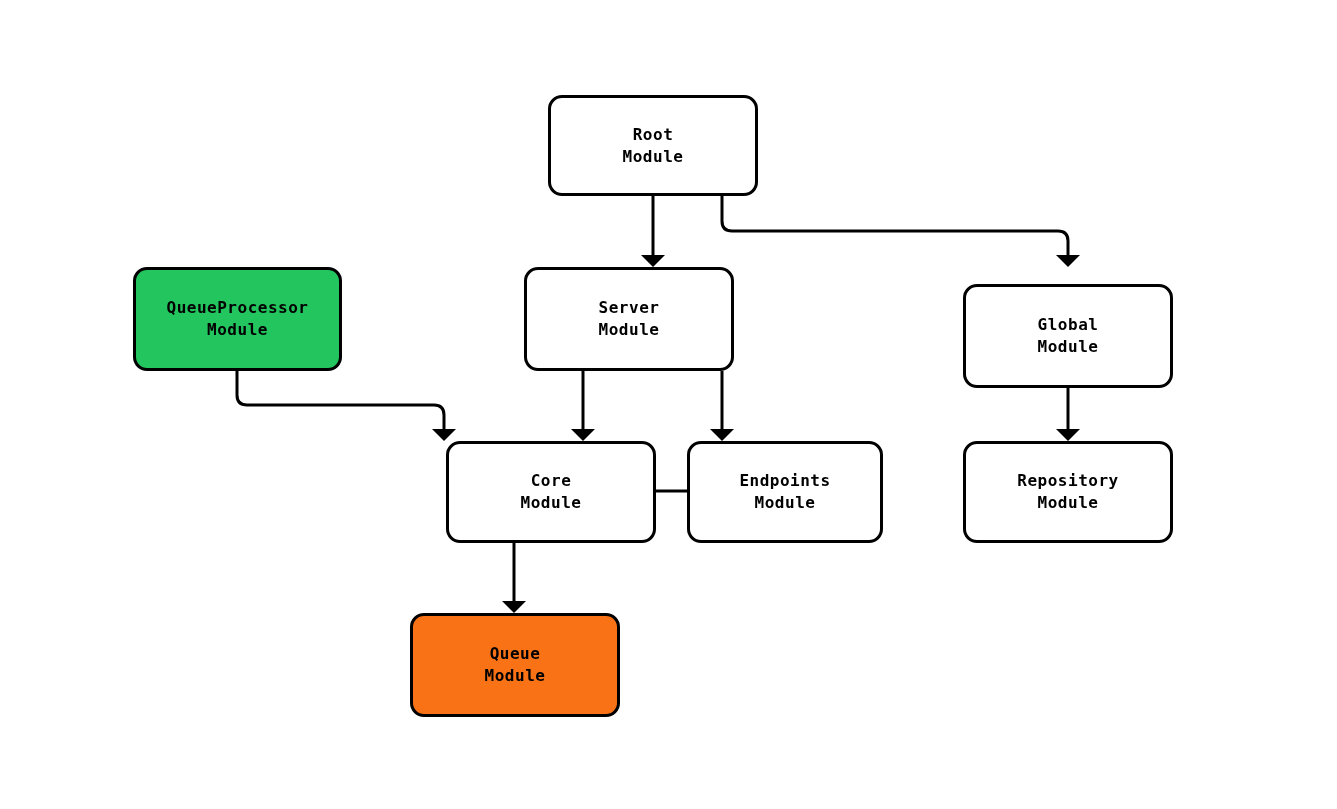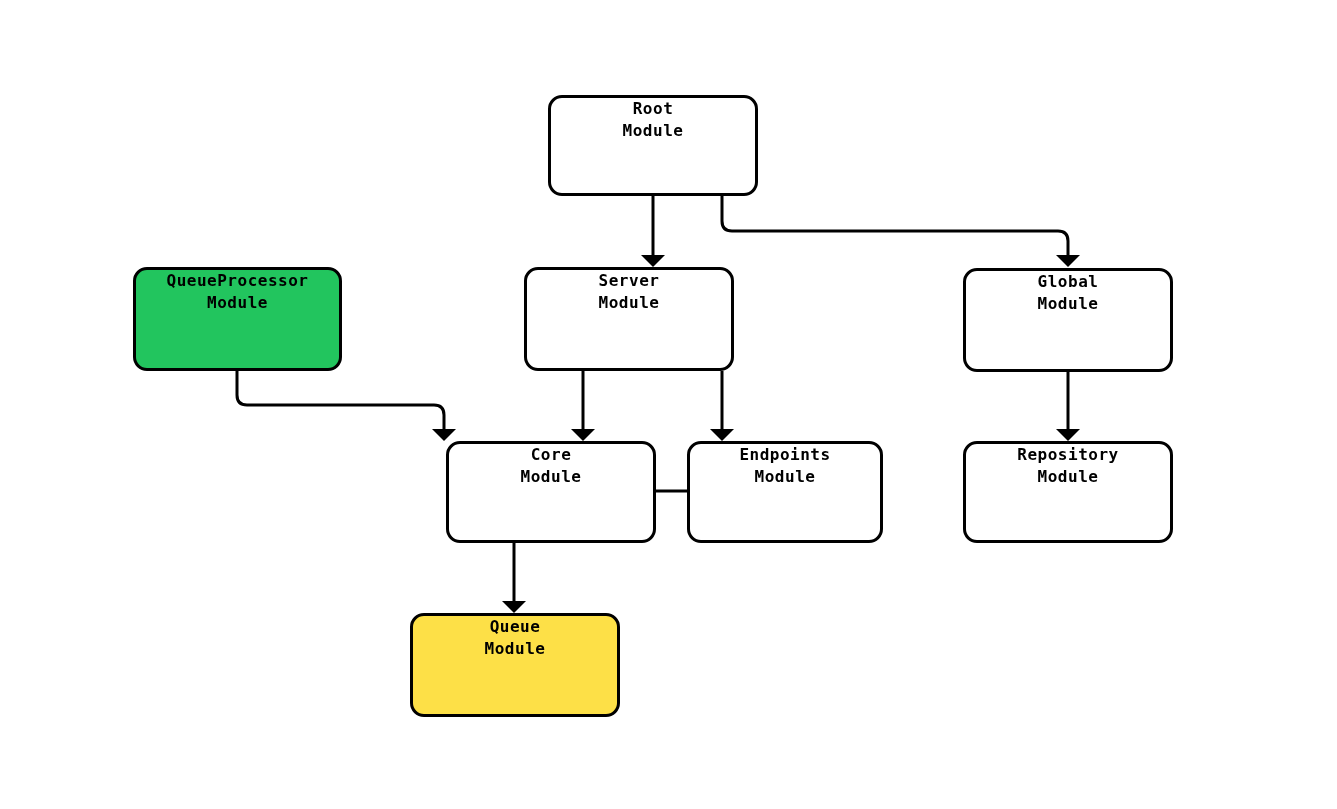--- a/index.html
+++ b/index.html
@@ -24,21 +24,21 @@
   }
   .node {
     position: absolute;
     box-sizing: border-box;
     background: #ffffff;
     border: 3px solid #000000;
     border-radius: 14px;
     display: flex;
     flex-direction: column;
     align-items: center;
-    justify-content: flex-start;
+    justify-content: center;
     z-index: 2;
   }
   .node-line {
     font-family: "DejaVu Sans Mono", "Liberation Mono", monospace;
     font-size: 16px;
     font-weight: bold;
     line-height: 22px;
     color: #000000;
     text-align: center;
     letter-spacing: 0.5px;
@@ -91,35 +91,35 @@
         <div class="node-line">Module</div>
       </div>
       <div class="node" style="left: 133px; top: 267px; width: 209px; height: 104px; border-color: rgb(0, 0, 0); background: #22c55e;">
         <div class="node-line">QueueProcessor</div>
         <div class="node-line">Module</div>
       </div>
       <div class="node" style="left: 524px; top: 267px; width: 210px; height: 104px; border-color: rgb(0, 0, 0); background: rgb(255, 255, 255);">
         <div class="node-line">Server</div>
         <div class="node-line">Module</div>
       </div>
-      <div class="node" style="left: 963px; top: 268px; width: 210px; height: 104px; border-color: rgb(0, 0, 0); background: rgb(255, 255, 255);">
+      <div class="node" style="left: 963px; top: 284px; width: 210px; height: 104px; border-color: rgb(0, 0, 0); background: rgb(255, 255, 255);">
         <div class="node-line">Global</div>
         <div class="node-line">Module</div>
       </div>
       <div class="node" style="left: 410px; top: 441px; width: 210px; height: 102px; border-color: rgb(0, 0, 0); background: rgb(255, 255, 255); margin-left: 36px;">
         <div class="node-line">Core</div>
         <div class="node-line">Module</div>
       </div>
       <div class="node" style="left: 687px; top: 441px; width: 196px; height: 102px; border-color: rgb(0, 0, 0); background: rgb(255, 255, 255);">
         <div class="node-line">Endpoints</div>
         <div class="node-line">Module</div>
       </div>
       <div class="node" style="left: 963px; top: 441px; width: 210px; height: 102px; border-color: rgb(0, 0, 0); background: rgb(255, 255, 255);">
         <div class="node-line">Repository</div>
         <div class="node-line">Module</div>
       </div>
-      <div class="node" style="left: 410px; top: 613px; width: 210px; height: 104px; border-color: rgb(0, 0, 0); background: #fde047;">
+      <div class="node" style="left: 410px; top: 613px; width: 210px; height: 104px; border-color: rgb(0, 0, 0); background: #f97316;">
         <div class="node-line">Queue</div>
         <div class="node-line">Module</div>
       </div>
     </div>
 
 </div>
 
 </body></html>

